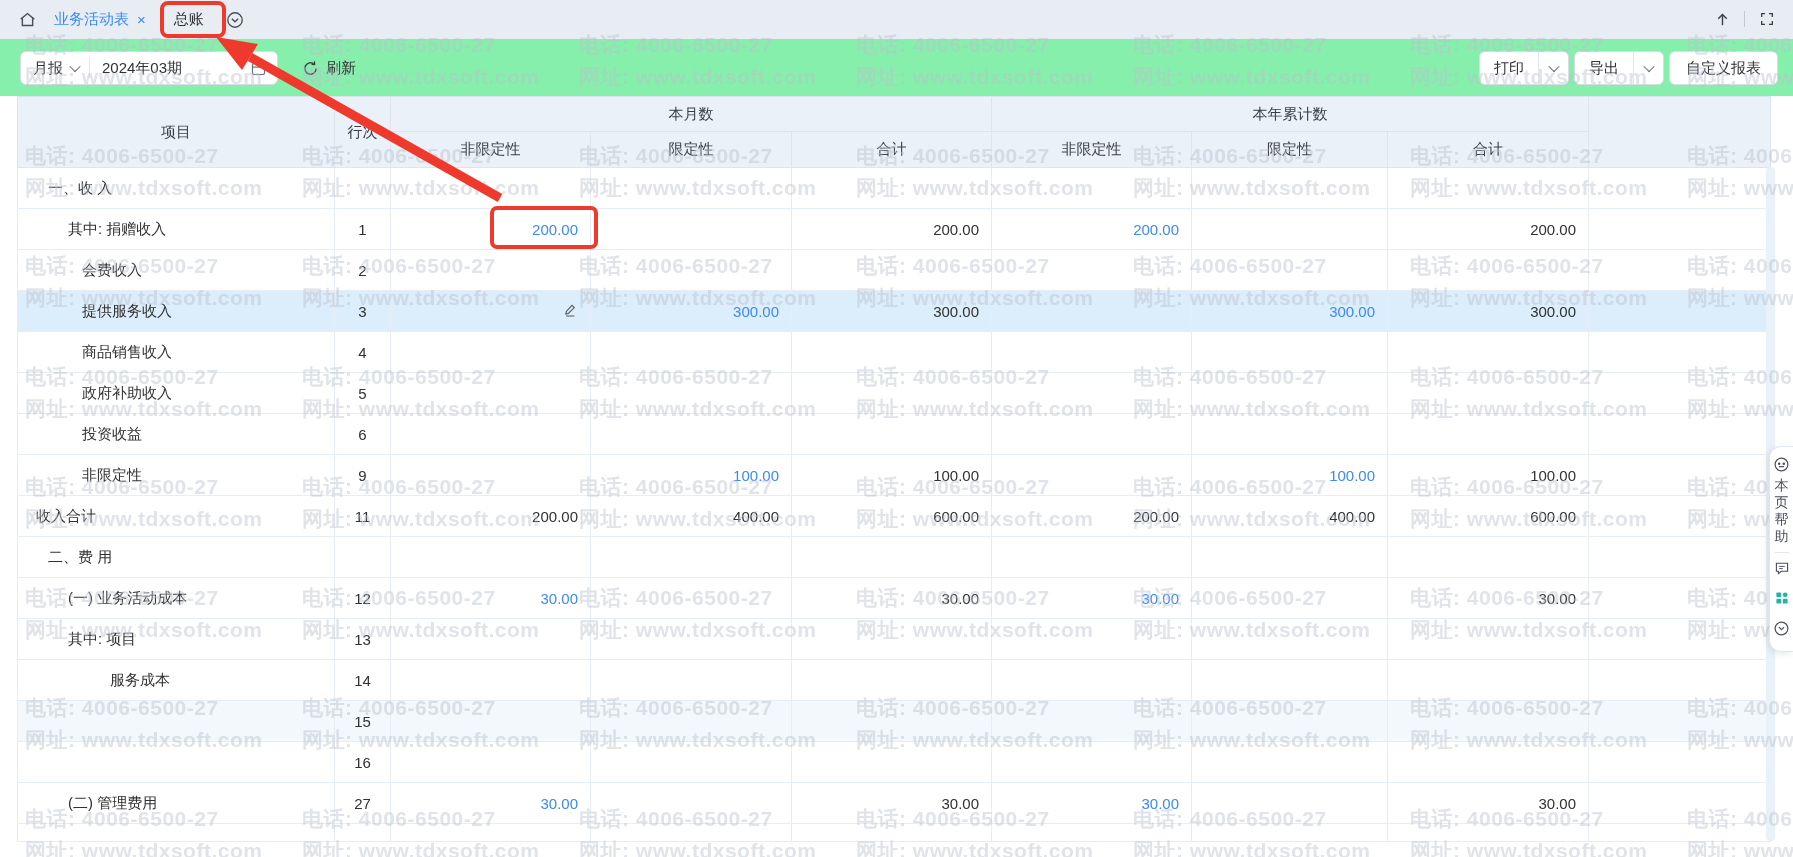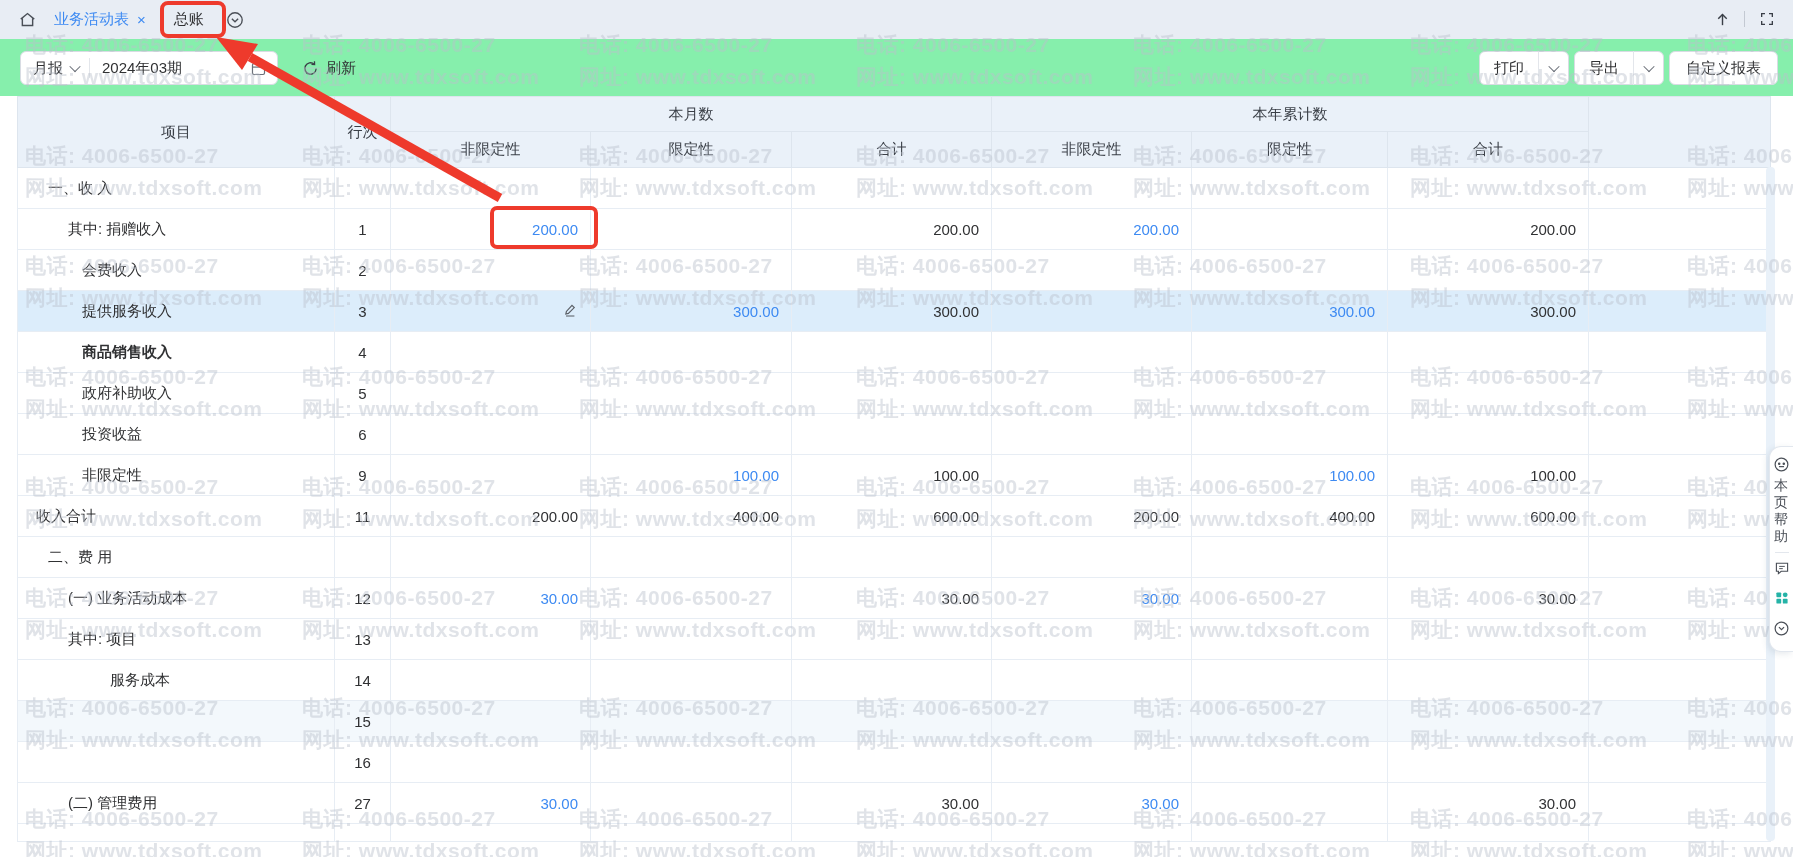--- a/index.html
+++ b/index.html
@@ -49,21 +49,21 @@
   td.num { text-align:right; padding-right:12px; }
   .v-link { color:#3d8af2; cursor:pointer; }
   .v-plain { color:#303133; }
   tbody tr.stub td { height:18px; }
 
   
   .vscroll { position:absolute; left:1766px; top:167px; width:9px; height:674px; background:#e9f1f9; border-radius:4px; cursor:pointer; }
   .helpbar { position:absolute; left:1769px; top:446px; width:24px; height:206px; background:#fff;
     border:1px solid #e2e7ee; border-right:none; border-radius:12px 0 0 12px;
     box-shadow:-2px 2px 6px rgba(60,80,110,0.12); display:flex; flex-direction:column; align-items:center; padding-top:8px; z-index:60; }
-  .helpbar .vlabel { width:15px; font-size:14px; color:#4a4f57; line-height:17px; word-break:break-all; text-align:left; margin-top:4px; cursor:pointer; }
+  .helpbar .vlabel { width:15px; font-size:14px; color:#4a4f57; line-height:17px; word-break:break-all; text-align:center; margin-top:4px; cursor:pointer; }
   .helpbar .hdiv { width:14px; height:1px; background:#e3e7ed; margin:7px 0 6px; }
   .hicon { width:18px; height:18px; display:flex; align-items:center; justify-content:center; margin-bottom:12px; cursor:pointer; }
 
   
   .watermark { position:absolute; left:0; top:0; width:1793px; height:857px; pointer-events:none; z-index:50; }
   .wm { position:absolute; font-size:21px; font-weight:700; color:rgba(186,194,205,0.45); white-space:nowrap; letter-spacing:0.5px; }
 
   
   .annot { position:absolute; left:0; top:0; width:1793px; height:857px; pointer-events:none; z-index:70; }
 </style>
@@ -224,21 +224,21 @@
                 <path d="M5 17.5 H15.5" stroke-width="1.3"></path>
               </svg></td>
             <td class="num"><span class="v-link">300.00</span></td>
             <td class="num"><span class="v-plain">300.00</span></td>
             <td class="num"></td>
             <td class="num"><span class="v-link">300.00</span></td>
             <td class="num"><span class="v-plain">300.00</span></td>
             <td></td>
           </tr>
           <tr>
-            <td class="lbl" style="padding-left: 64px; font-weight: bold;">商品销售收入</td>
+            <td class="lbl" style="padding-left: 64px;">商品销售收入</td>
             <td class="rowno">4</td>
             <td class="num"></td>
             <td class="num"></td>
             <td class="num"></td>
             <td class="num"></td>
             <td class="num"></td>
             <td class="num"></td>
             <td></td>
           </tr>
           <tr>

